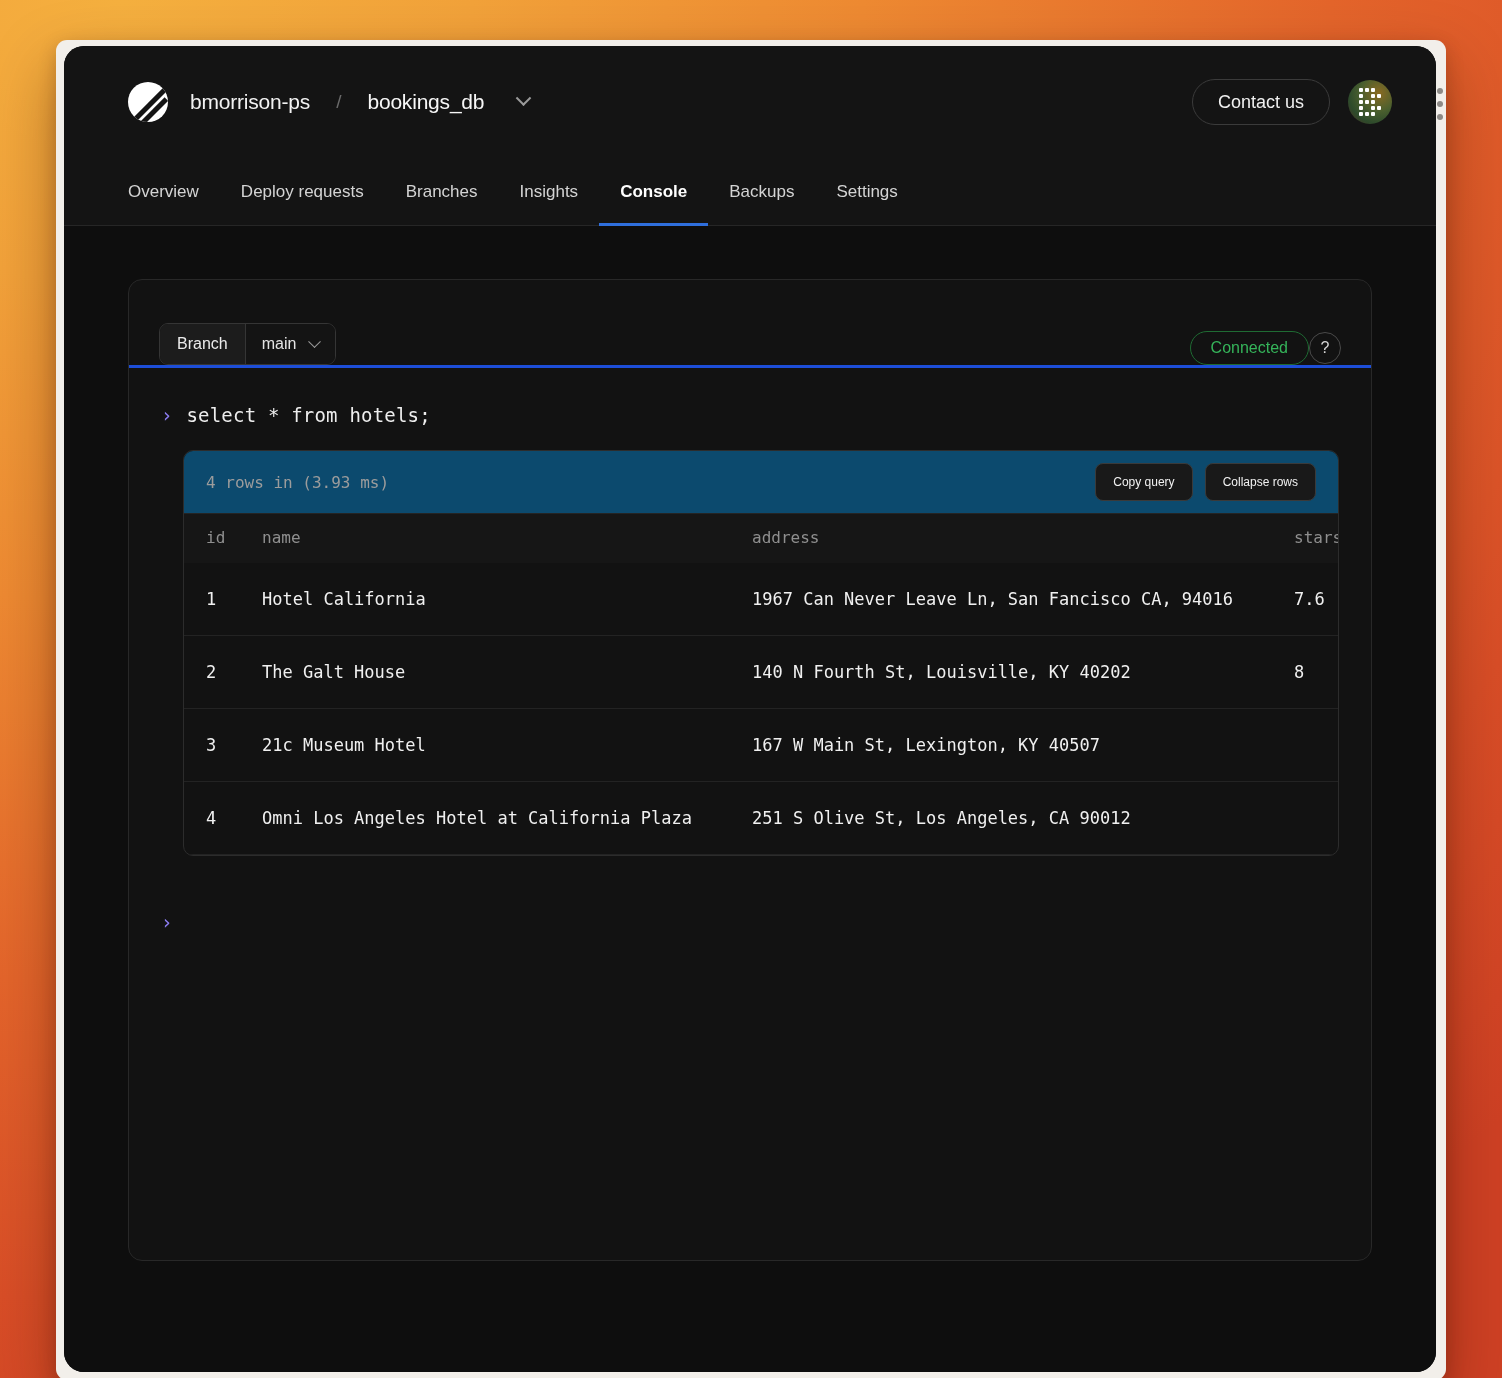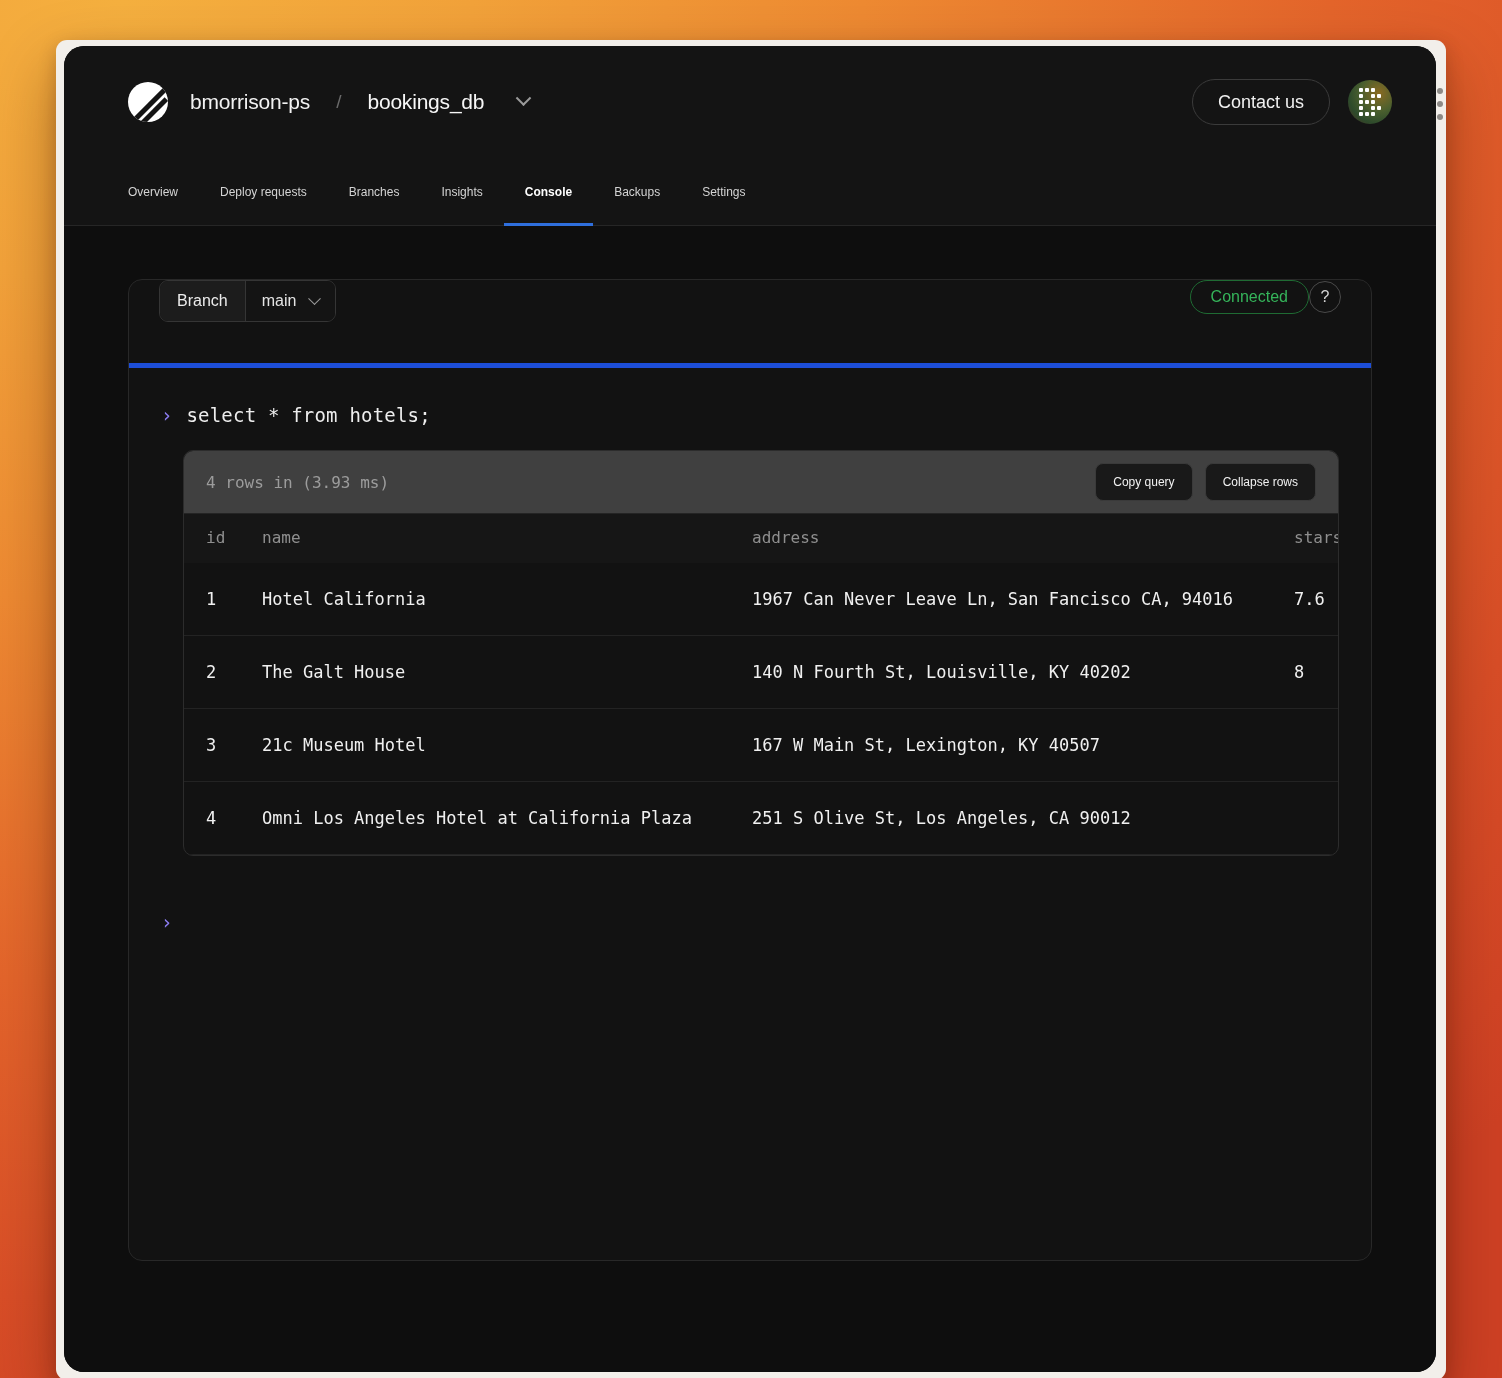--- a/index.html
+++ b/index.html
@@ -166,21 +166,21 @@
     gap: 0;
     padding: 0 64px;
     background: #141414;
     border-bottom: 1px solid #262626;
   }
   .tab {
     display: flex;
     align-items: center;
     padding: 0 21px;
     color: #d4d4d4;
-    font-size: 12px;
+    font-size: 17px;
     cursor: pointer;
     position: relative;
     white-space: nowrap;
   }
   .tab:first-child { padding-left: 0; }
   .tab.active { color: #ffffff; font-weight: bold; }
   .tab.active::after {
     content: "";
     position: absolute;
     left: 0; right: 0; bottom: -1px;
@@ -201,23 +201,23 @@
     background: #121212;
     height: 982px;
     display: flex;
     flex-direction: column;
     overflow: hidden;
   }
 
   .panel-head {
     height: 88px;
     display: flex;
-    align-items: flex-start;
+    align-items: flex-end;
     padding: 0 30px;
-    border-bottom: 5px solid #1d4ed8;
+    border-bottom: 3px solid #1d4ed8;
     flex: none;
   }
 
   .branch-group {
     display: flex;
     align-items: stretch;
     height: 42px;
     border: 1px solid #353535;
     border-radius: 9px;
     overflow: hidden;
@@ -307,21 +307,21 @@
     border-radius: 10px;
     overflow: hidden;
     margin-left: 22px;
   }
 
   .result-meta {
     height: 62px;
     display: flex;
     align-items: center;
     padding: 0 22px;
-    background: #404040;
+    background: #0c4a6e;
   }
   .meta-text {
     color: #9c9c9c;
     font-size: 16px;
   }
   .meta-actions {
     margin-left: auto;
     display: flex;
     gap: 12px;
   }

